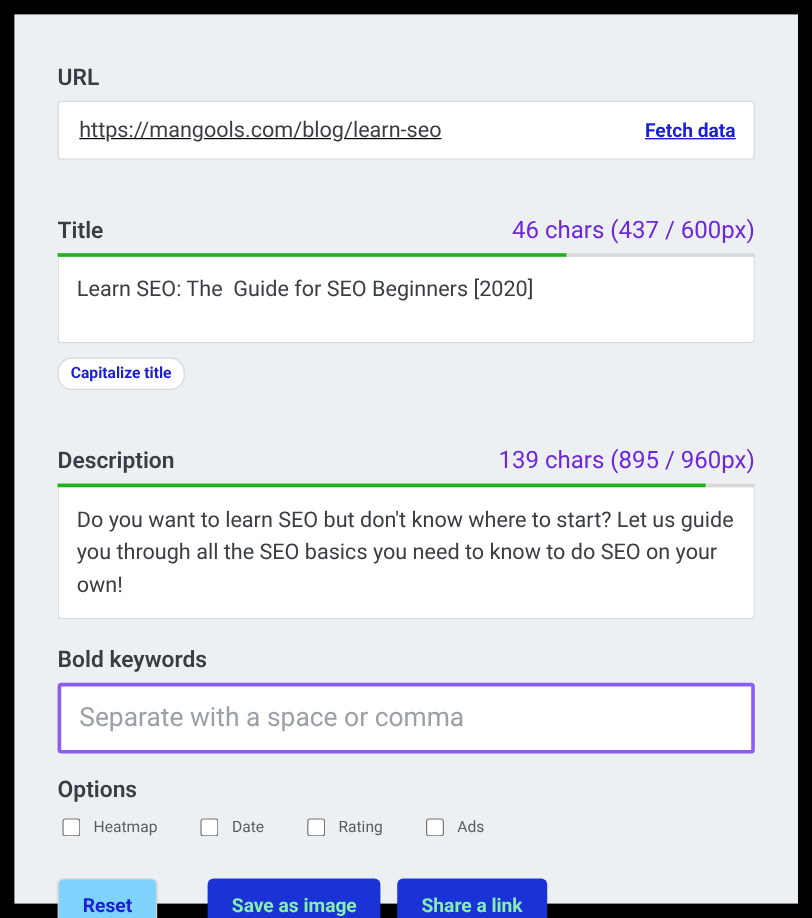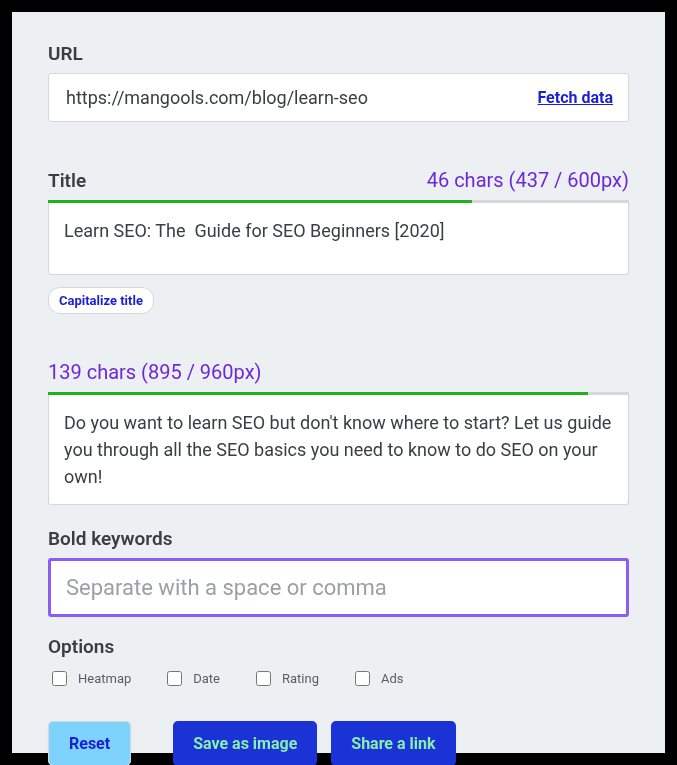--- a/index.html
+++ b/index.html
@@ -14,21 +14,21 @@
     .outer {
       width: 677px;
       height: 765px;
       background: #000;
       padding: 12px;
     }
     .panel {
       width: 100%;
       height: 100%;
       background: #edf0f2;
-      padding: 30px 36px 30px 36px;
+      padding: 41px 36px 30px 36px;
       position: relative;
     }
     .field-group {
       margin-bottom: 18px;
     }
     .label-row {
       display: flex;
       justify-content: space-between;
       align-items: baseline;
       margin-bottom: 8px;
@@ -42,20 +42,21 @@
       font-size: 20px;
       color: #6d28d9;
       margin-top: 28px;
     }
     .input-box {
       background: #fff;
       border: 1px solid #d4d8dd;
       border-radius: 3px;
       padding: 12px 15px;
       width: 100%;
+      text-decoration: underline;
     }
     .url-row {
       display: flex;
       justify-content: space-between;
       align-items: center;
       gap: 10px;
     }
     .url-text {
       font-size: 18px;
       color: #3a3e44;
@@ -203,20 +204,21 @@
         <div class="progress-bar">
           <div class="progress-fill" style="width: 73%;"></div>
         </div>
         <textarea class="textarea-box title-box" style="">Learn SEO: The  Guide for SEO Beginners [2020]</textarea>
       </div>
       <span class="cap-btn">Capitalize title</span>
     </div>
 
     <div class="field-group">
       <div class="label-row">
+        <span class="label">Description</span>
         <span class="meta">139 chars (895 / 960px)</span>
       </div>
       <div class="progress-container">
         <div class="progress-bar">
           <div class="progress-fill" style="width: 93%;"></div>
         </div>
         <textarea class="textarea-box desc-box" style="">Do you want to learn SEO but don't know where to start? Let us guide you through all the SEO basics you need to know to do SEO on your own!</textarea>
       </div>
     </div>
 

